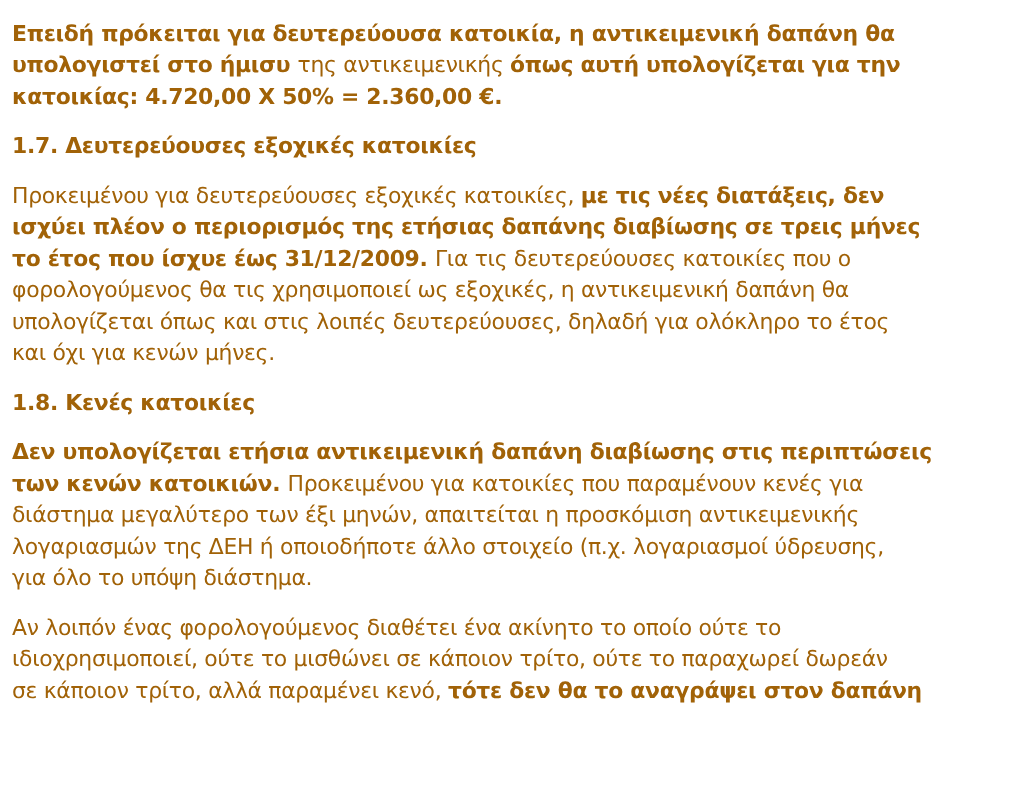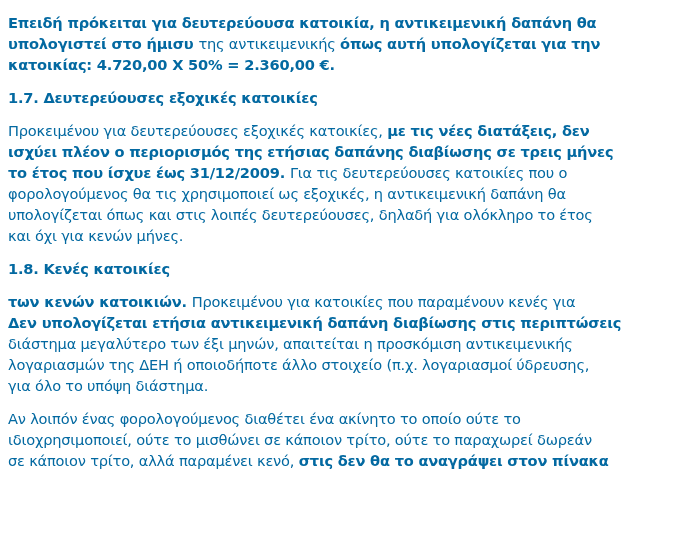--- a/index.html
+++ b/index.html
@@ -29,45 +29,45 @@
     font-weight: bold;
   }
   .run-underline {
     text-decoration-thickness: 1.5px;
     text-underline-offset: 2px;
   }
 </style>
 </head>
 <body>
 
-<div class="doc" style="background: rgb(255, 255, 255); color: #0369a1;">
+<div class="doc" style="background: rgb(255, 255, 255); color: #a16207;">
     <div class="block paragraph">
       <div class="line"><span class="run-bold ">Επειδή πρόκειται για δευτερεύουσα κατοικία, η αντικειμενική δαπάνη θα</span></div>
       <div class="line"><span class="run-bold ">υπολογιστεί στο ήμισυ </span><span class="">της αντικειμενικής </span><span class="run-bold ">όπως αυτή υπολογίζεται για την</span></div>
       <div class="line"><span class="run-bold ">κατοικίας: 4.720,00 X 50% = 2.360,00 €.</span></div>
     </div>
     <div class="block heading">
       <div class="line"><span class="run-bold ">1.7. Δευτερεύουσες εξοχικές κατοικίες</span></div>
     </div>
     <div class="block paragraph">
       <div class="line"><span class="">Προκειμένου για δευτερεύουσες εξοχικές κατοικίες, </span><span class="run-bold ">με τις νέες διατάξεις, </span><span class="run-bold run-underline">δεν</span></div>
       <div class="line"><span class="run-bold run-underline">ισχύει πλέον ο περιορισμός της ετήσιας δαπάνης διαβίωσης σε τρεις μήνες</span></div>
       <div class="line"><span class="run-bold run-underline">το έτος</span><span class="run-bold "> που ίσχυε έως 31/12/2009. </span><span class="">Για τις δευτερεύουσες κατοικίες που ο</span></div>
       <div class="line"><span class="">φορολογούμενος θα τις χρησιμοποιεί ως εξοχικές, η αντικειμενική δαπάνη θα</span></div>
       <div class="line"><span class="">υπολογίζεται όπως και στις λοιπές δευτερεύουσες, δηλαδή για ολόκληρο το έτος</span></div>
       <div class="line"><span class="">και όχι για κενών μήνες.</span></div>
     </div>
     <div class="block heading">
       <div class="line"><span class="run-bold ">1.8. Κενές κατοικίες</span></div>
     </div>
     <div class="block paragraph">
+      <div class="line"><span class="run-bold ">Δεν υπολογίζεται ετήσια αντικειμενική δαπάνη διαβίωσης στις περιπτώσεις</span></div>
       <div class="line"><span class="run-bold ">των κενών κατοικιών. </span><span class="run-underline">Προκειμένου για κατοικίες που παραμένουν κενές για</span></div>
-      <div class="line"><span class="run-bold ">Δεν υπολογίζεται ετήσια αντικειμενική δαπάνη διαβίωσης στις περιπτώσεις</span></div>
       <div class="line"><span class="run-underline">διάστημα μεγαλύτερο των έξι μηνών, απαιτείται η προσκόμιση αντικειμενικής</span></div>
       <div class="line"><span class="run-underline">λογαριασμών της ΔΕΗ ή οποιοδήποτε άλλο στοιχείο (π.χ. λογαριασμοί ύδρευσης,</span></div>
       <div class="line"><span class="run-underline">για όλο το υπόψη διάστημα.</span></div>
     </div>
     <div class="block paragraph">
       <div class="line"><span class="">Αν λοιπόν ένας φορολογούμενος διαθέτει ένα ακίνητο το οποίο ούτε το</span></div>
       <div class="line"><span class="">ιδιοχρησιμοποιεί, ούτε το μισθώνει σε κάποιον τρίτο, ούτε το παραχωρεί δωρεάν</span></div>
-      <div class="line"><span class="">σε κάποιον τρίτο, αλλά παραμένει κενό, </span><span class="run-bold ">στις δεν θα το αναγράψει στον πίνακα</span></div>
+      <div class="line"><span class="">σε κάποιον τρίτο, αλλά παραμένει κενό, </span><span class="run-bold ">τότε δεν θα το αναγράψει στον δαπάνη</span></div>
     </div>
   </div>
 
 </body></html>

